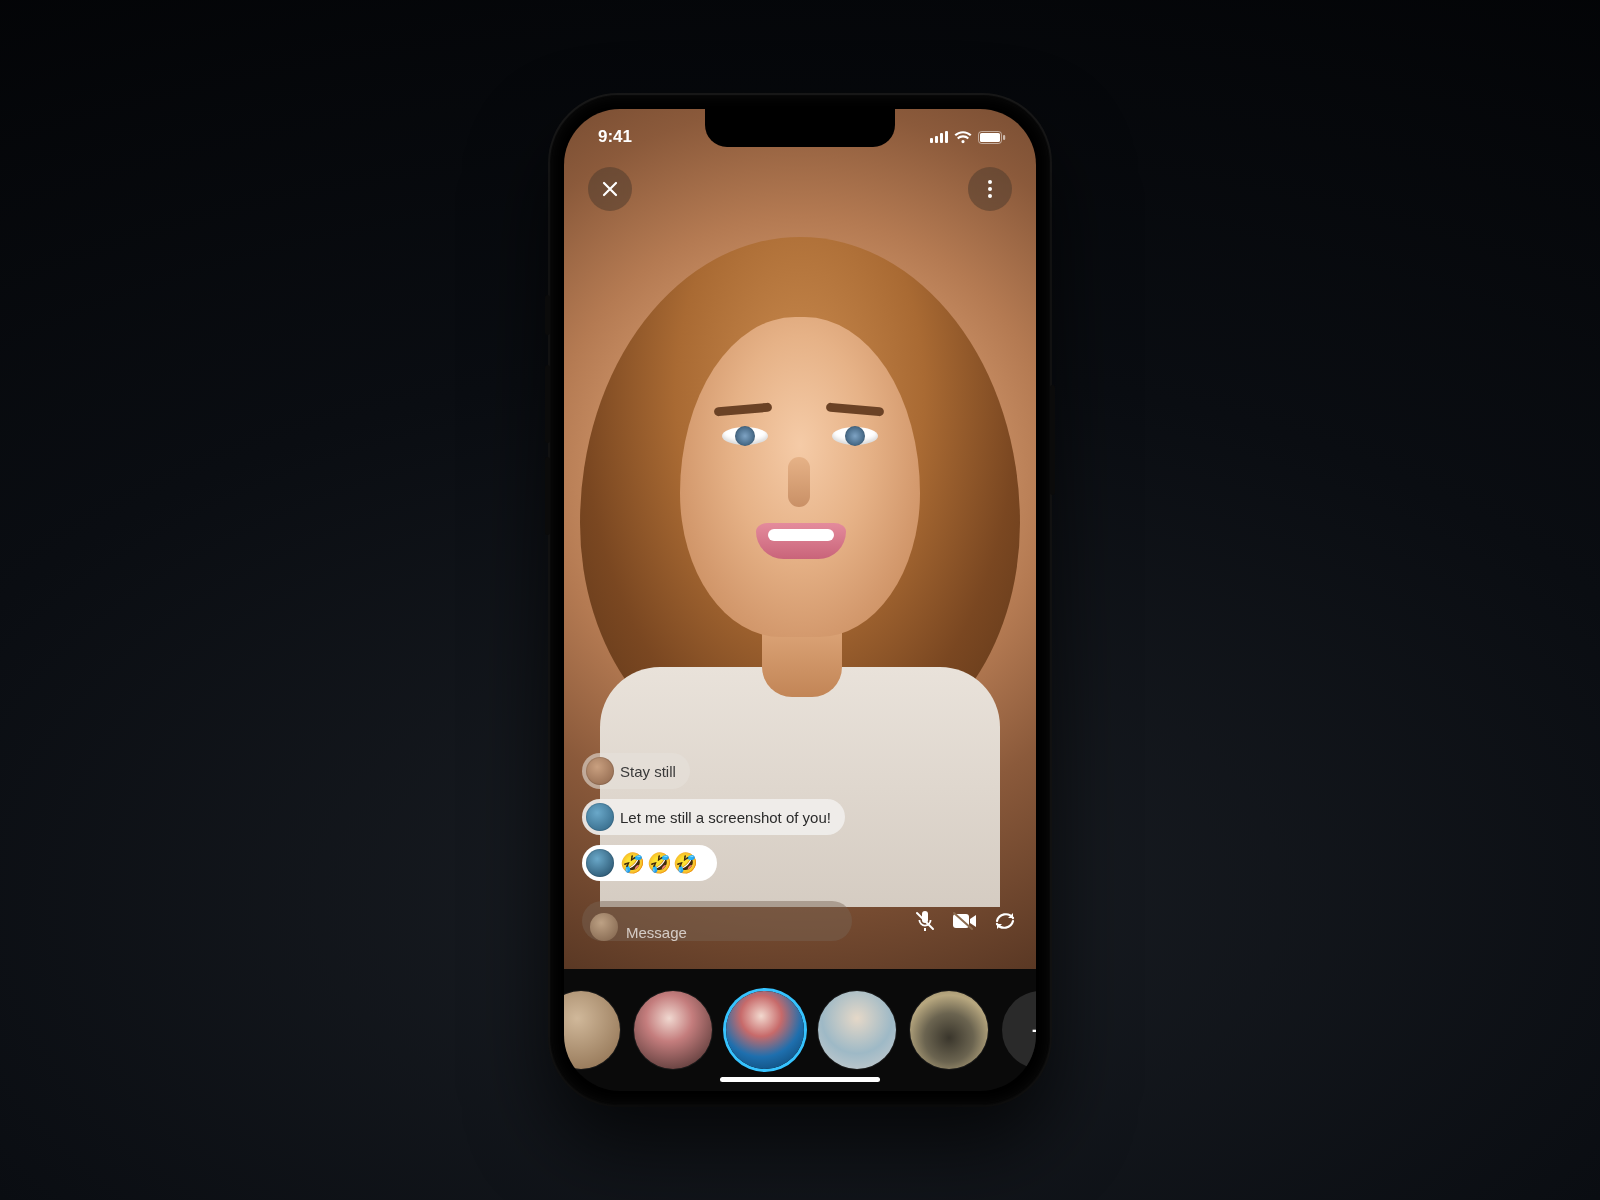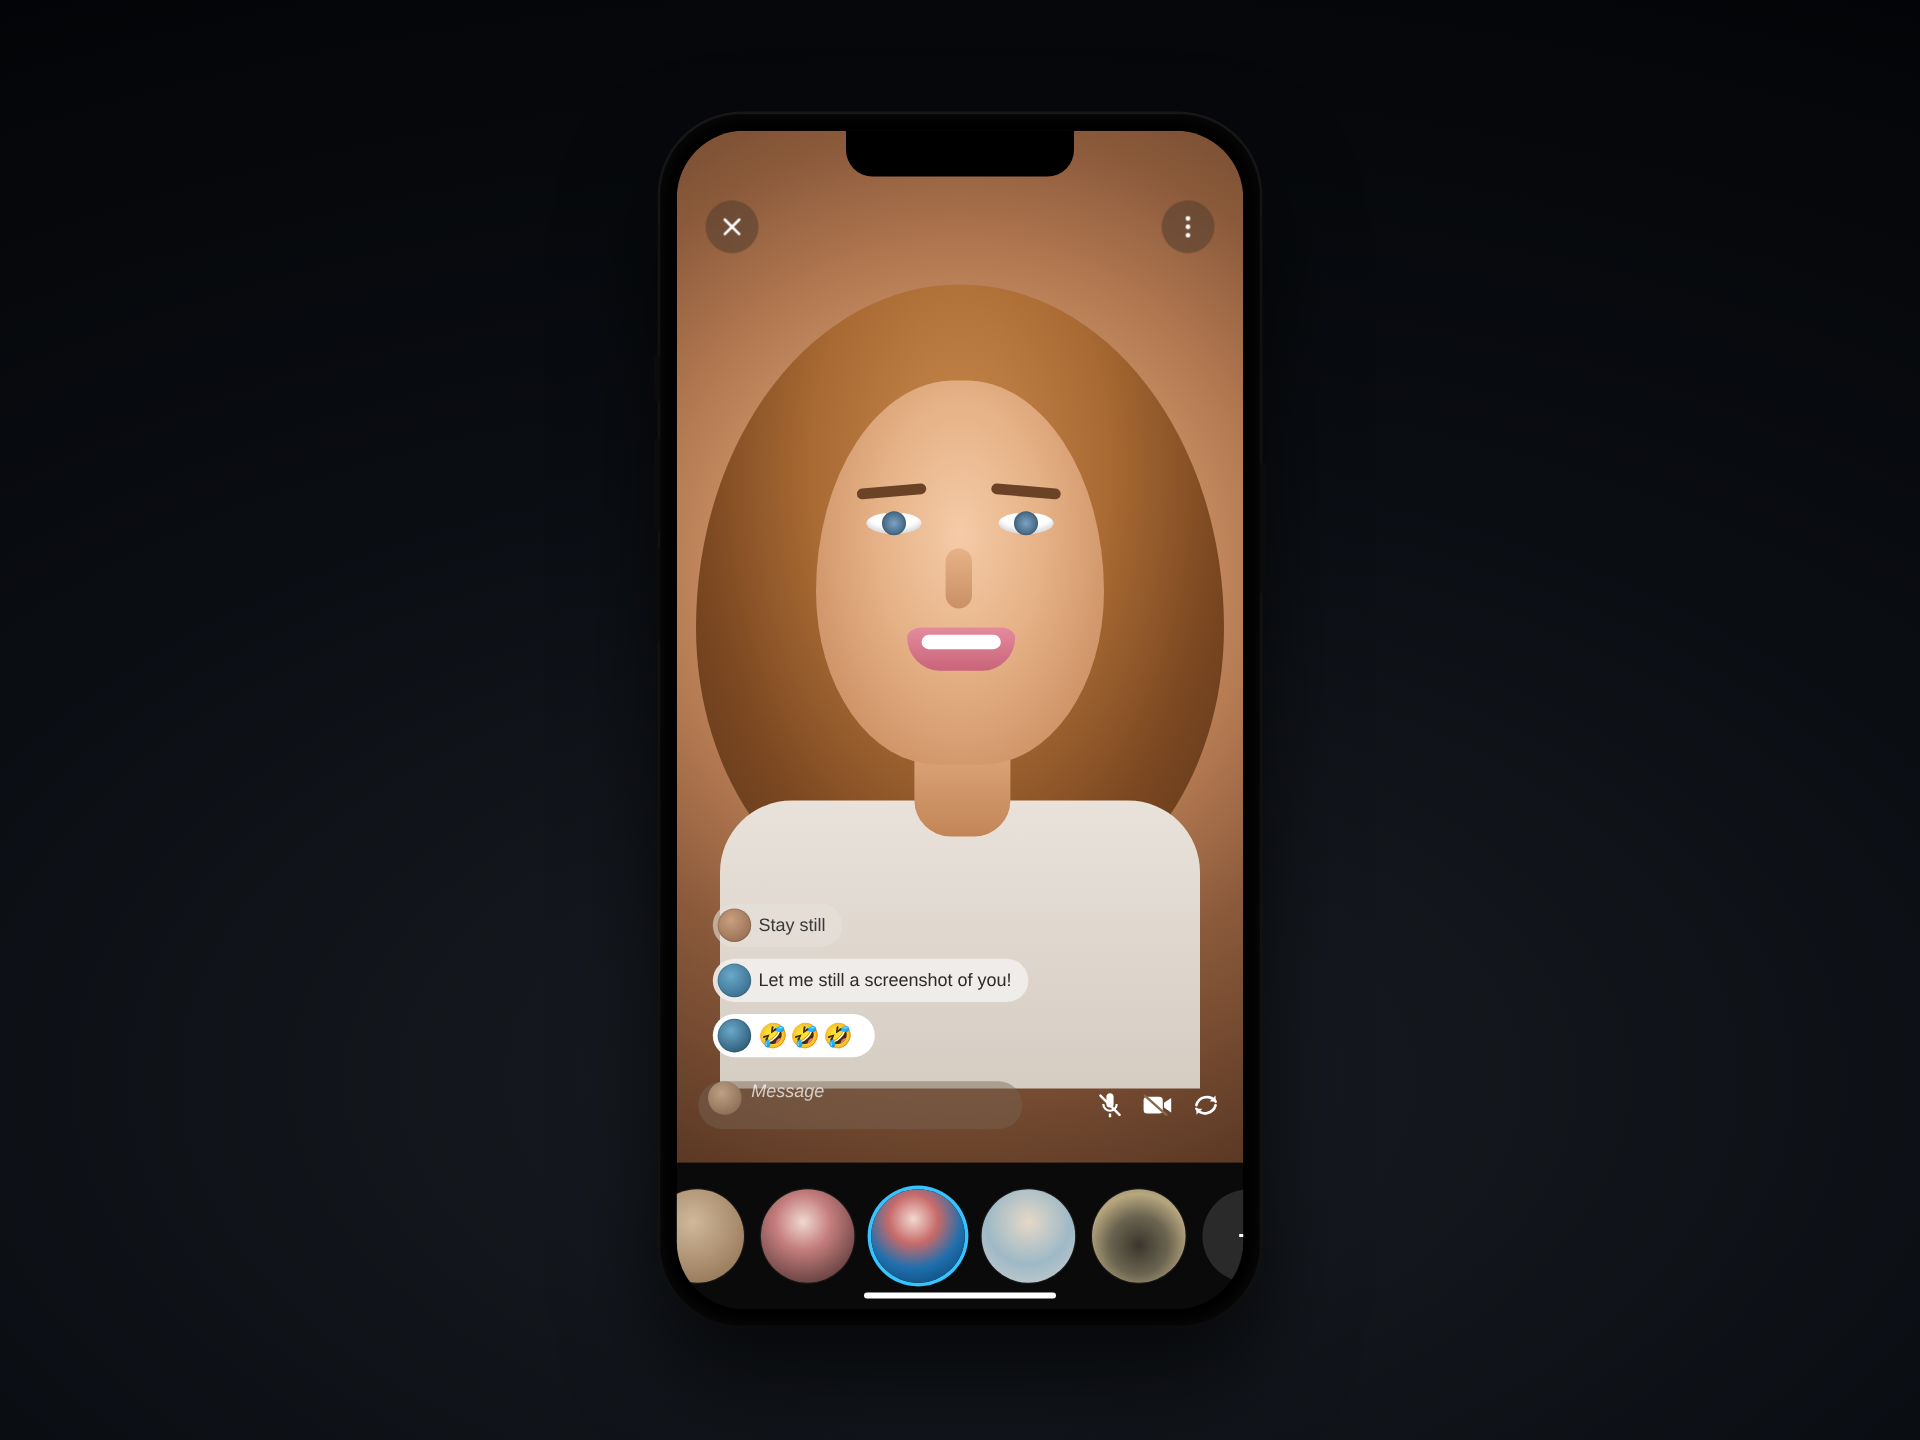--- a/index.html
+++ b/index.html
@@ -133,21 +133,21 @@
   .circlebtn{
     width:44px;height:44px;border-radius:50%;
     background:rgba(80,60,45,0.55);
     backdrop-filter:blur(4px);
     display:flex;align-items:center;justify-content:center;
     color:#fff;
   }
 
   
   .chat {
-    position:absolute; left:30px; right:18px; bottom:88px;
+    position:absolute; left:18px; right:18px; bottom:88px;
     display:flex; flex-direction:column; gap:10px; align-items:flex-start;
     z-index:30;
   }
   .bubble{
     display:flex; align-items:center; gap:6px;
     background:rgba(240,238,235,0.92);
     border-radius:22px;
     padding:4px 14px 4px 4px;
     color:#2b2b2b; font-size:15px; font-weight:500;
   }
@@ -168,23 +168,22 @@
     position:absolute; left:18px; right:18px; bottom:28px;
     display:flex; align-items:center; gap:14px;
     z-index:30;
   }
   .msgbox{
     flex:0 0 auto;
     width:270px;
     height:40px;
     border-radius:22px;
     background:rgba(120,100,85,0.45);
-    display:flex; align-items:flex-start; gap:8px;
+    display:flex; align-items:flex-end; gap:8px;
     padding:0 16px 0 8px;
-    font-style:italic;
   }
   .msgbox .av{width:28px;height:28px;border-radius:50%;background:radial-gradient(circle at 40% 35%,#bda184,#7d6049);}
   .msgbox .ph{color:rgba(255,255,255,0.7);font-size:15px;}
   .ctrlicons{display:flex;align-items:center;gap:14px;margin-left:auto;color:#fff;}
   .ctrlicons .ic{width:26px;height:26px;display:flex;align-items:center;justify-content:center;}
 
   
   .strip{
     position:absolute; left:0; right:0; bottom:0; height:122px;
     background:#0a0a0a;
@@ -222,20 +221,43 @@
 
 <div class="phone">
   <div class="sidebtn s1"></div>
   <div class="sidebtn s2"></div>
   <div class="sidebtn s3"></div>
   <div class="sidebtn s4"></div>
 
   <div class="screen">
     <div class="notch"></div>
 
+    <div class="statusbar">
+      <div>9:41</div>
+      <div class="right">
+        <div class="sig">
+            <span></span>
+            <span></span>
+            <span></span>
+            <span></span>
+          </div>
+        <div class="wifi">
+          <svg width="18" height="13" viewBox="0 0 18 13">
+              <path fill="#fff" d="M9 12.2a1.6 1.6 0 100-3.2 1.6 1.6 0 000 3.2zM9 6.4c1.7 0 3.3.7 4.5 1.8l1.5-1.5C13.4 5 11.3 4.2 9 4.2S4.6 5 3 6.7l1.5 1.5C5.7 7.1 7.3 6.4 9 6.4zM9 .2C5.7.2 2.7 1.5.5 3.6L2 5.1C3.9 3.3 6.4 2.2 9 2.2s5.1 1.1 7 2.9l1.5-1.5C15.3 1.5 12.3.2 9 .2z"></path>
+            </svg>
+        </div>
+        <div class="batt">
+          <svg width="28" height="13" viewBox="0 0 28 13">
+              <rect x="0.5" y="0.5" width="23" height="12" rx="3" fill="none" stroke="#fff" stroke-opacity=".5"></rect>
+              <rect x="2" y="2" width="20" height="9" rx="1.6" fill="#fff"></rect>
+              <rect x="25" y="4" width="2.2" height="5" rx="1.1" fill="#fff" fill-opacity=".6"></rect>
+            </svg>
+        </div>
+      </div>
+    </div>
 
     <div class="video">
       <div class="face">
         <div class="hair"></div>
         <div class="shirt"></div>
         <div class="neck"></div>
         <div class="skin"></div>
         <div class="brow l"></div>
           <div class="brow r"></div>
         <div class="eye l">

